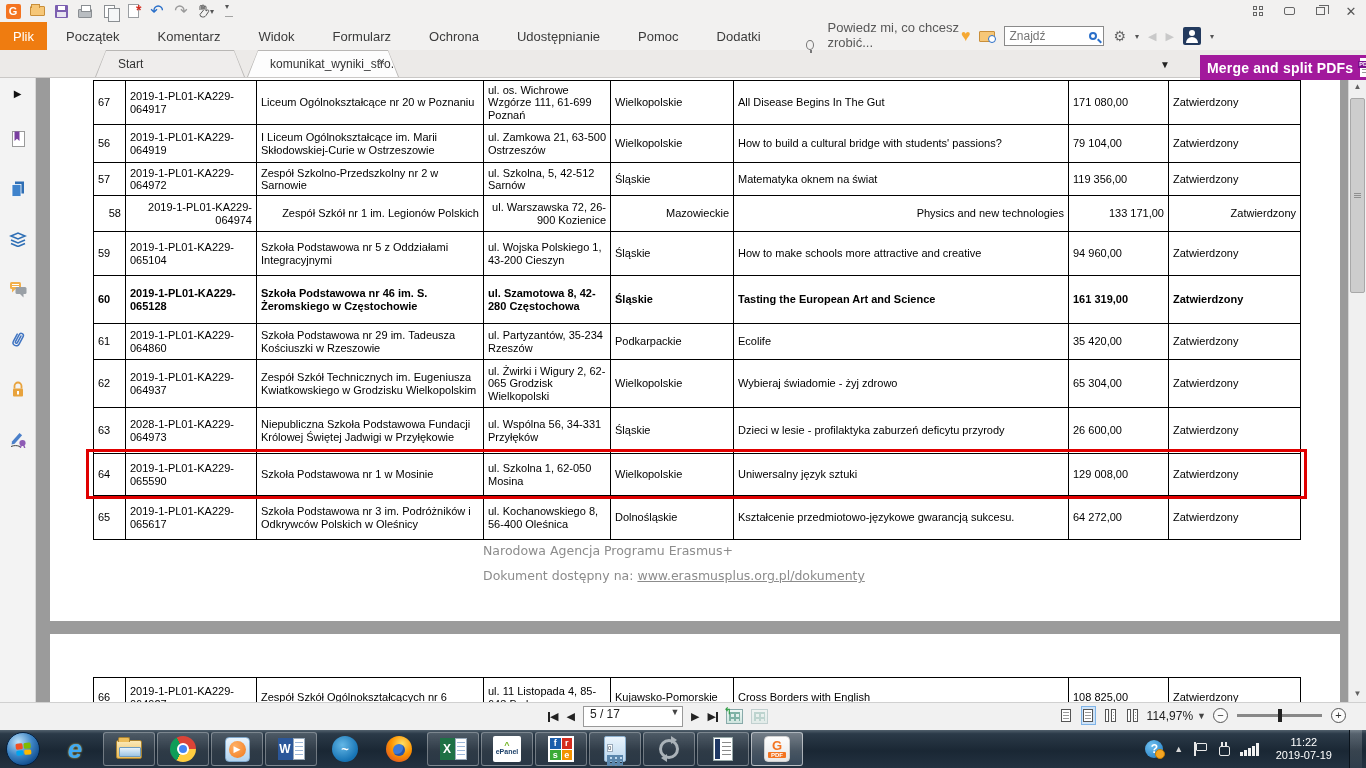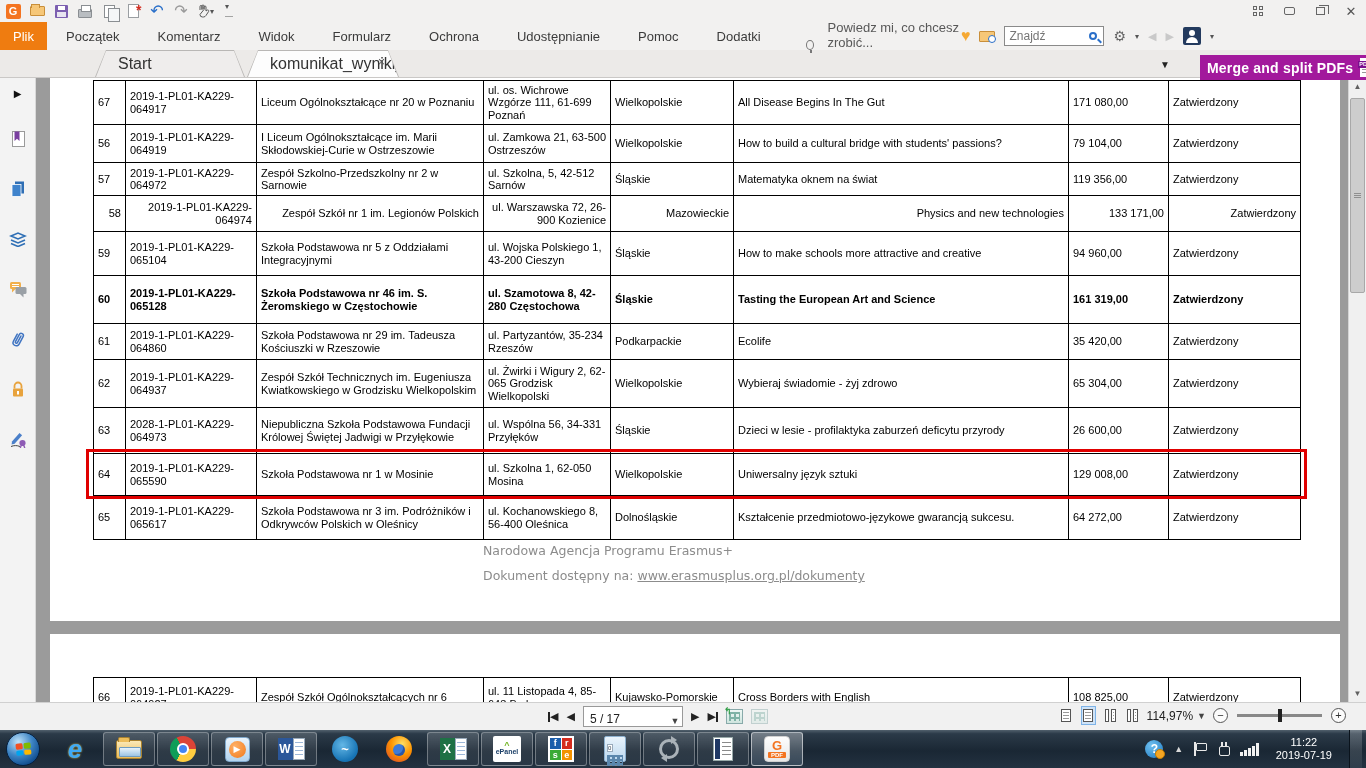--- a/index.html
+++ b/index.html
@@ -53,21 +53,21 @@
   .mag:after { content:""; position:absolute; left:6px; top:6px; width:5px; height:2px; background:#2a6fc9; transform:rotate(45deg); }
   .gear { color:#666; font-size:14px; }
   .navarrow { color:#c9c9c9; font-size:11px; }
   .avatar { width:18px; height:18px; background:#233a5e; border-radius:2px; position:relative; }
   .avatar:before { content:""; position:absolute; top:3px; left:6px; width:6px; height:6px; background:#fff; border-radius:50%; }
   .avatar:after { content:""; position:absolute; bottom:2px; left:3px; width:12px; height:6px; background:#fff; border-radius:6px 6px 0 0; }
 
   
   .tabbar { position:absolute; top:50px; left:0; right:0; height:28px; background:#eceae8; border-bottom:1px solid #cac8c6; z-index:15; }
   .dtab { position:absolute; bottom:0; height:27px; clip-path:polygon(11px 0, calc(100% - 11px) 0, 100% 100%, 0 100%); background:#b9b7b5; }
-  .dtab .inner { position:absolute; inset:1px 1px 0 1px; clip-path:polygon(10px 0, calc(100% - 10px) 0, 100% 100%, 0 100%); display:flex; align-items:center; padding:0 22px; font-size:16px; color:#333; }
+  .dtab .inner { position:absolute; inset:1px 1px 0 1px; clip-path:polygon(10px 0, calc(100% - 10px) 0, 100% 100%, 0 100%); display:flex; align-items:center; padding:0 22px; font-size:12px; color:#333; }
   .dtab.start { left:95px; width:150px; }
   .dtab.start .inner { background:#efedec; }
   .dtab.active { left:247px; width:152px; }
   .dtab.active .inner { background:#fdfdfd; }
   .tabclose { position:absolute; right:14px; top:6px; font-size:12px; color:#555; line-height:1; }
   .tab-dd { position:absolute; right:196px; top:9px; font-size:10px; color:#222; }
 
   
   .banner { position:absolute; top:55px; right:0; width:166px; height:25px; background:#a2199c; color:#fff; display:flex; align-items:center; gap:7px; padding:0 7px; z-index:30; }
   .banner .blabel { font-size:14px; font-weight:bold; letter-spacing:0.2px; white-space:nowrap; }
@@ -97,21 +97,21 @@
   .vscroll { position:absolute; top:78px; right:0; width:18px; height:624px; background:#f0f0f0; border-left:1px solid #d5d5d5; z-index:10; }
   .varrow { position:absolute; left:0; width:17px; height:17px; display:flex; align-items:center; justify-content:center; font-size:8px; color:#606060; }
   .vthumb { position:absolute; left:1px; top:20px; width:15px; height:195px; background:#cdcdcd; border:1px solid #a8a8a8; border-radius:2px; }
   .vthumb:after { content:""; position:absolute; top:50%; left:3px; right:3px; height:5px; margin-top:-3px; background:repeating-linear-gradient(#8f8f8f 0 1px, transparent 1px 2px); }
 
   
   .statusbar { position:absolute; left:0; right:0; bottom:38px; height:28px; background:#f1f1f1; border-top:1px solid #d0d0d0; z-index:25; }
   .navcluster { position:absolute; left:548px; top:3px; display:flex; align-items:center; gap:8px; }
   .nbtn { font-size:11px; color:#222; display:flex; align-items:center; }
   .nbtn .bar { width:2px; height:10px; background:#222; }
-  .pagecombo { width:100px; height:21px; background:#fff; border:1px solid #999; display:flex; align-items:flex-end; font-size:12px; }
+  .pagecombo { width:100px; height:21px; background:#fff; border:1px solid #999; display:flex; align-items:flex-start; font-size:12px; }
   .pagecombo .val { flex:1; padding-left:6px; color:#222; }
   .pagecombo .dd { width:14px; text-align:center; font-size:9px; color:#444; }
   .viewicon { width:17px; height:15px; border:1px solid #8aa; background:linear-gradient(#eef7f4,#cfe5df); position:relative; }
   .viewicon:before { content:""; position:absolute; inset:2px; background:repeating-linear-gradient(90deg,#7fb3a6 0 2px, transparent 2px 5px), repeating-linear-gradient(#7fb3a6 0 2px, transparent 2px 5px); }
   .viewicon .arr { position:absolute; left:-3px; top:-4px; color:#2f9e44; font-size:9px; font-weight:bold; }
   .viewicon.disabled { opacity:0.45; }
   .rightcluster { position:absolute; right:20px; top:3px; display:flex; align-items:center; gap:7px; }
   .layicon { width:15px; height:19px; border:1px solid transparent; display:flex; align-items:center; justify-content:center; }
   .layicon .pg { width:10px; height:13px; border:1px solid #555; background:#fff; position:relative; }
   .layicon .pg:before { content:""; position:absolute; left:1px; right:1px; top:2px; height:8px; background:repeating-linear-gradient(#9a9a9a 0 1px, transparent 1px 3px); }

